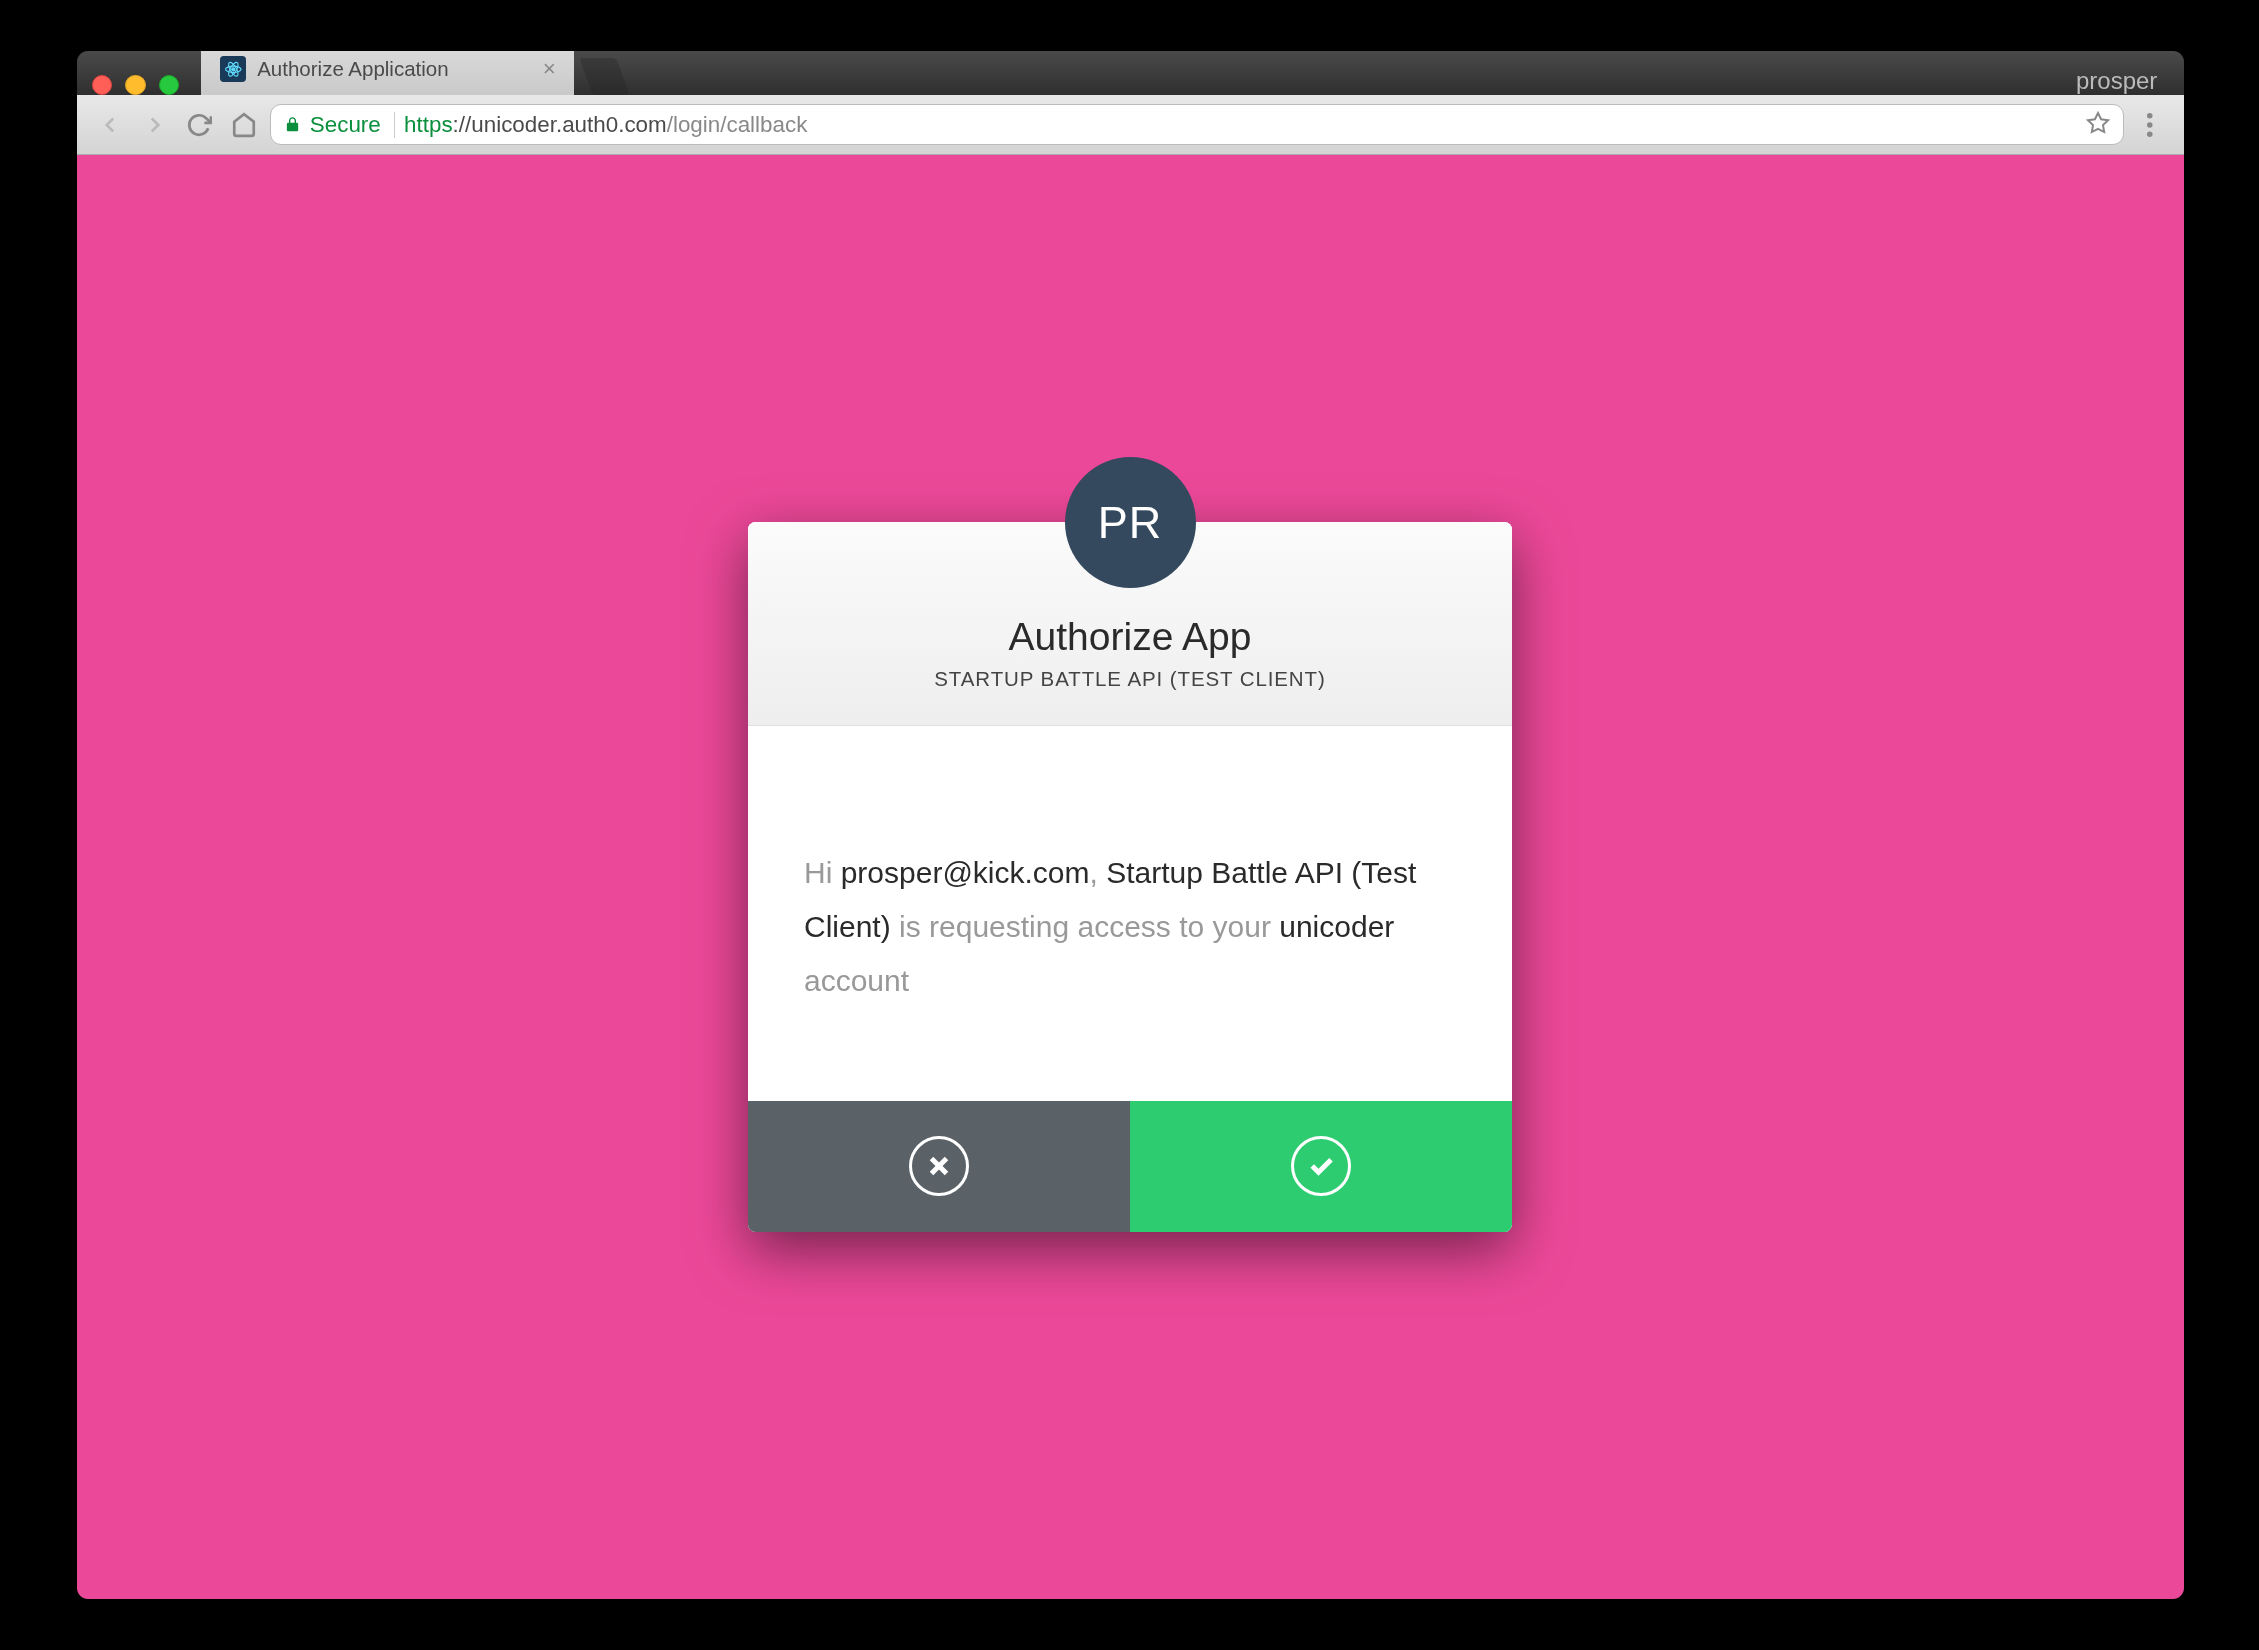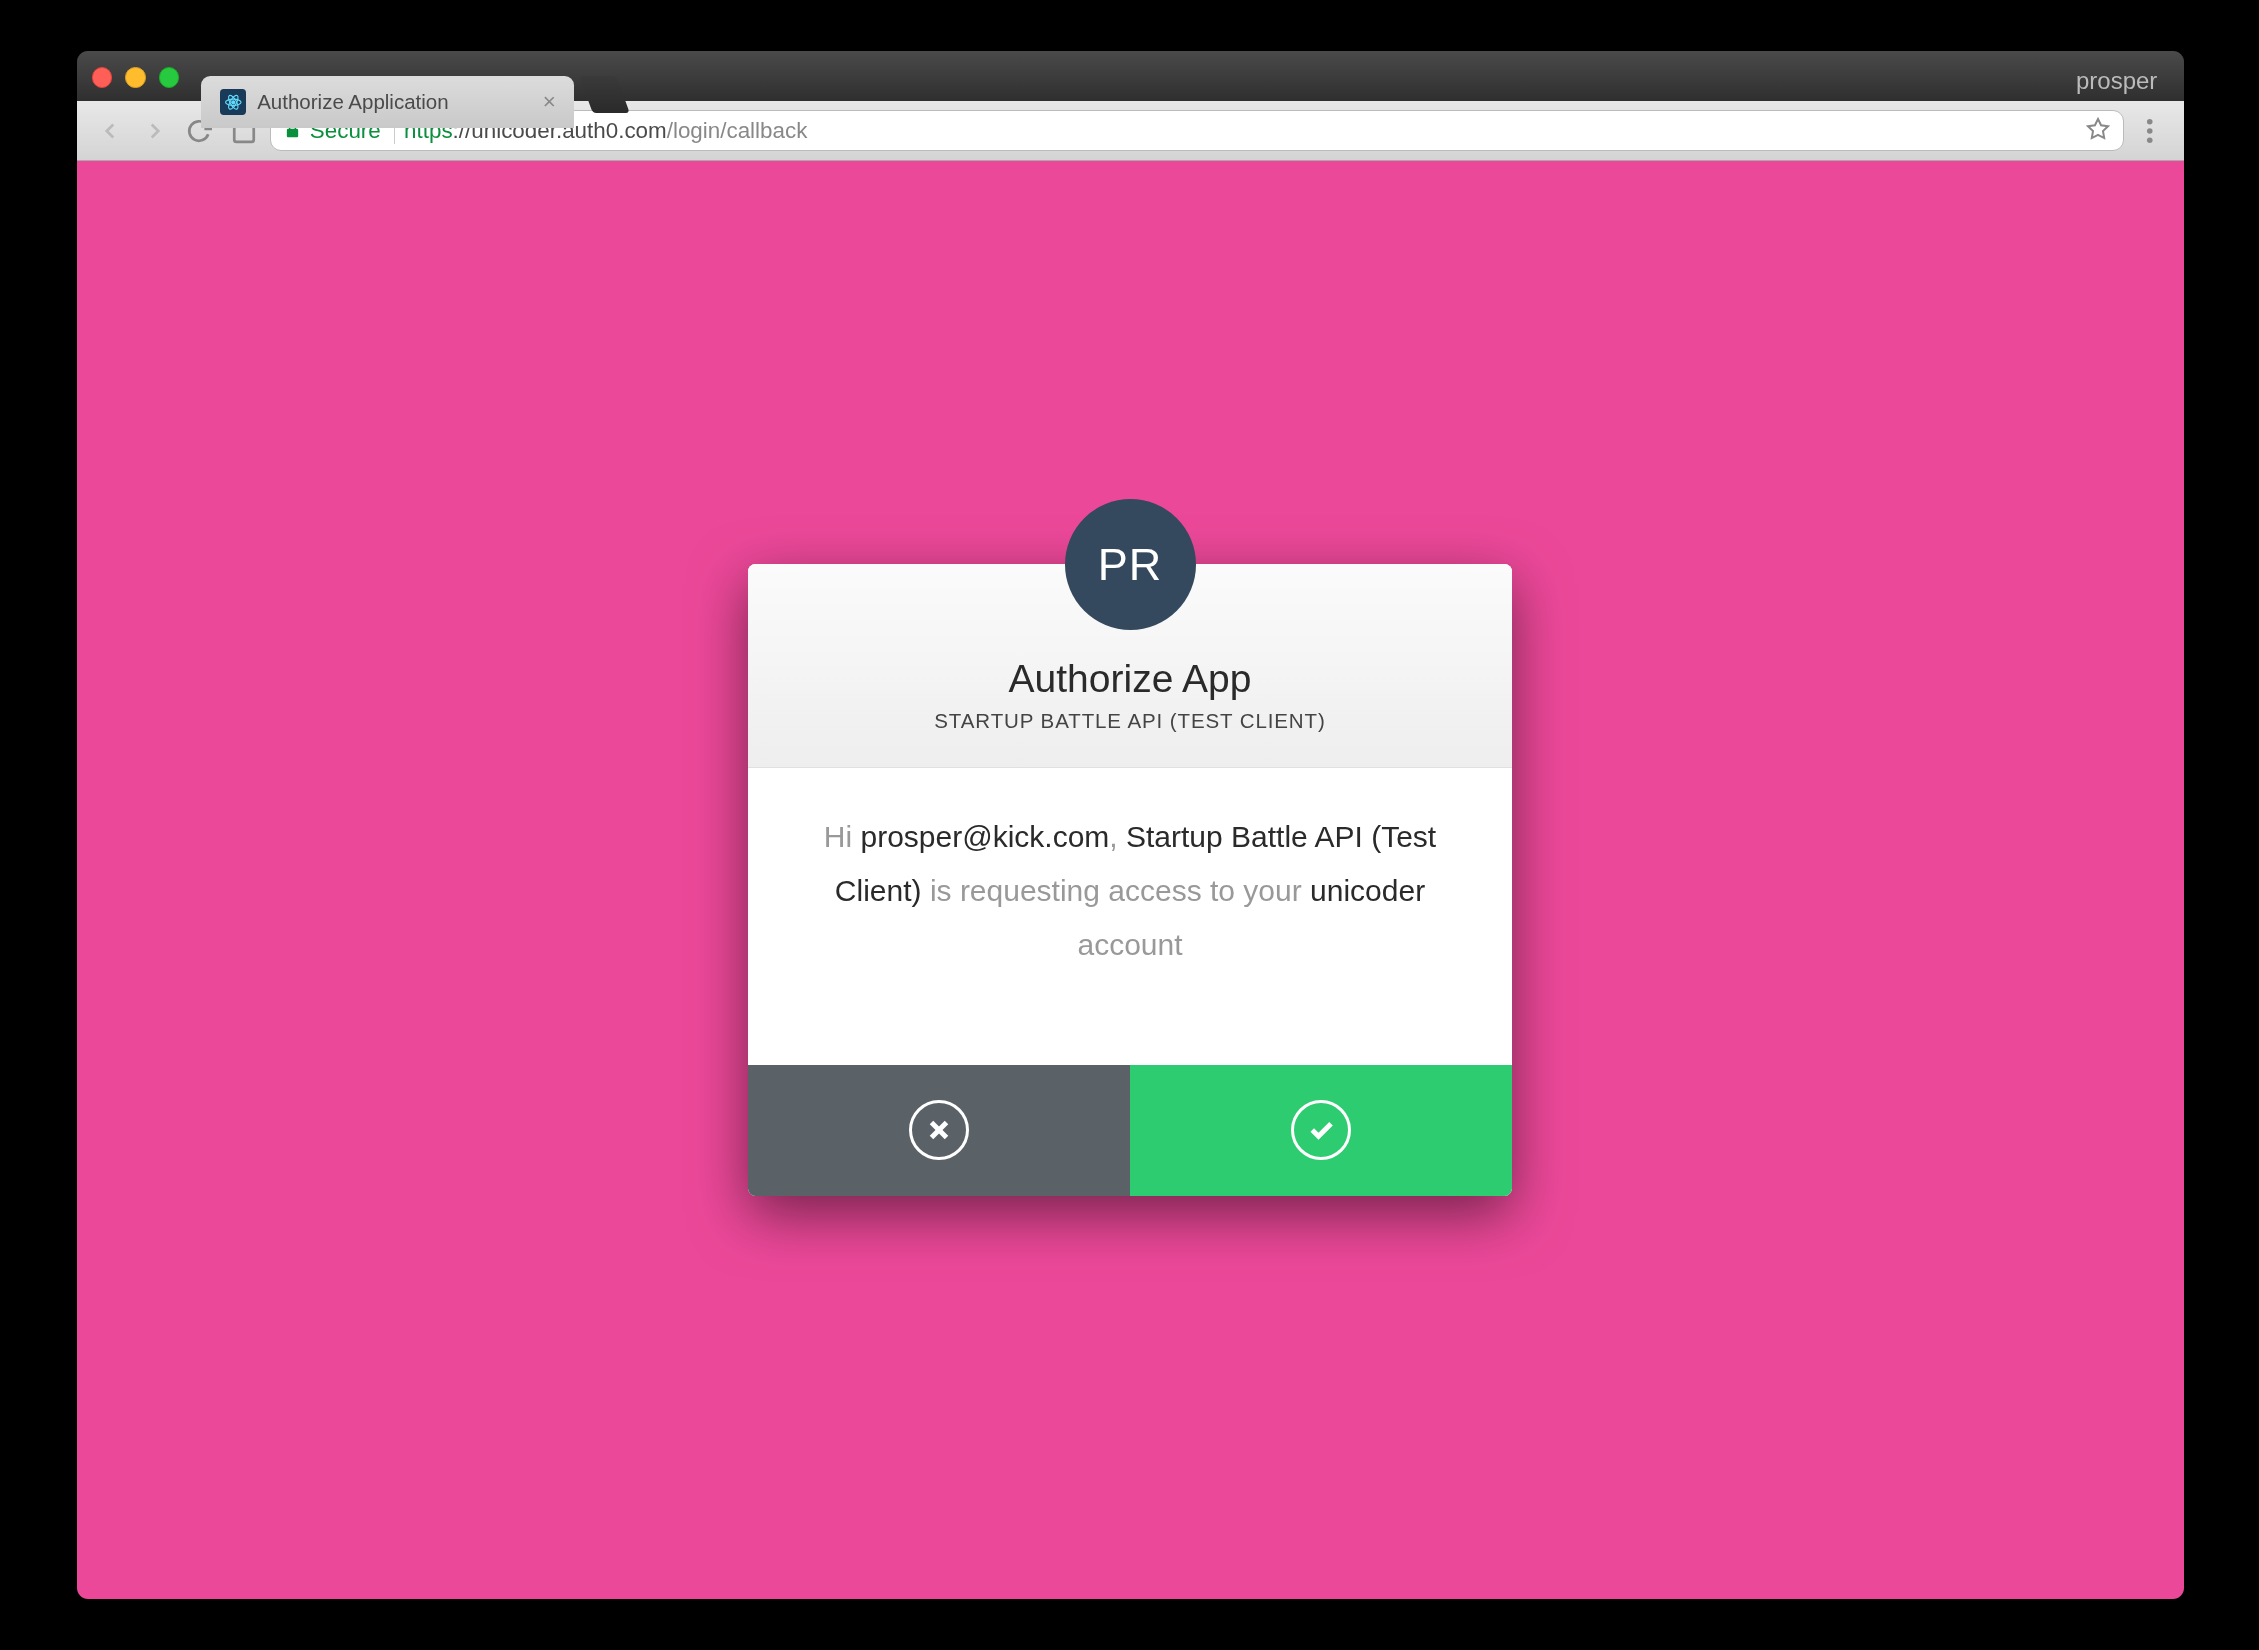--- a/index.html
+++ b/index.html
@@ -23,25 +23,25 @@
       height: 1548px;
       background: #15191f;
       border-radius: 11.2px;
       overflow: hidden;
       box-shadow: 0 28px 75px rgba(0,0,0,0.6);
       display: flex;
       flex-direction: column;
     }
 
     .tab-bar {
-      height: 50px;
+      height: 44px;
       background: linear-gradient(to bottom, #4a4a4a, #2f2f2f);
       display: flex;
-      align-items: flex-start;
-      padding: 16px 15px;
+      align-items: flex-end;
+      padding: 0 15px;
       position: relative;
     }
 
     .traffic-lights {
       display: flex;
       gap: 13px;
       margin-right: 22.4px;
     }
 
     .traffic-light {
@@ -261,22 +261,21 @@
       margin-bottom: 7.5px;
     }
 
     .header-subtitle {
       font-size: 20.5px;
       color: #444;
       letter-spacing: 0.9px;
     }
 
     .card-body {
-      padding: 42px 56px 93px;
-      text-align: center;
+      padding: 120px 56px 93px;
     }
 
     .body-text {
       font-size: 30px;
       line-height: 1.8;
       color: #999;
       font-weight: 300;
     }
 
     .body-text .strong {

